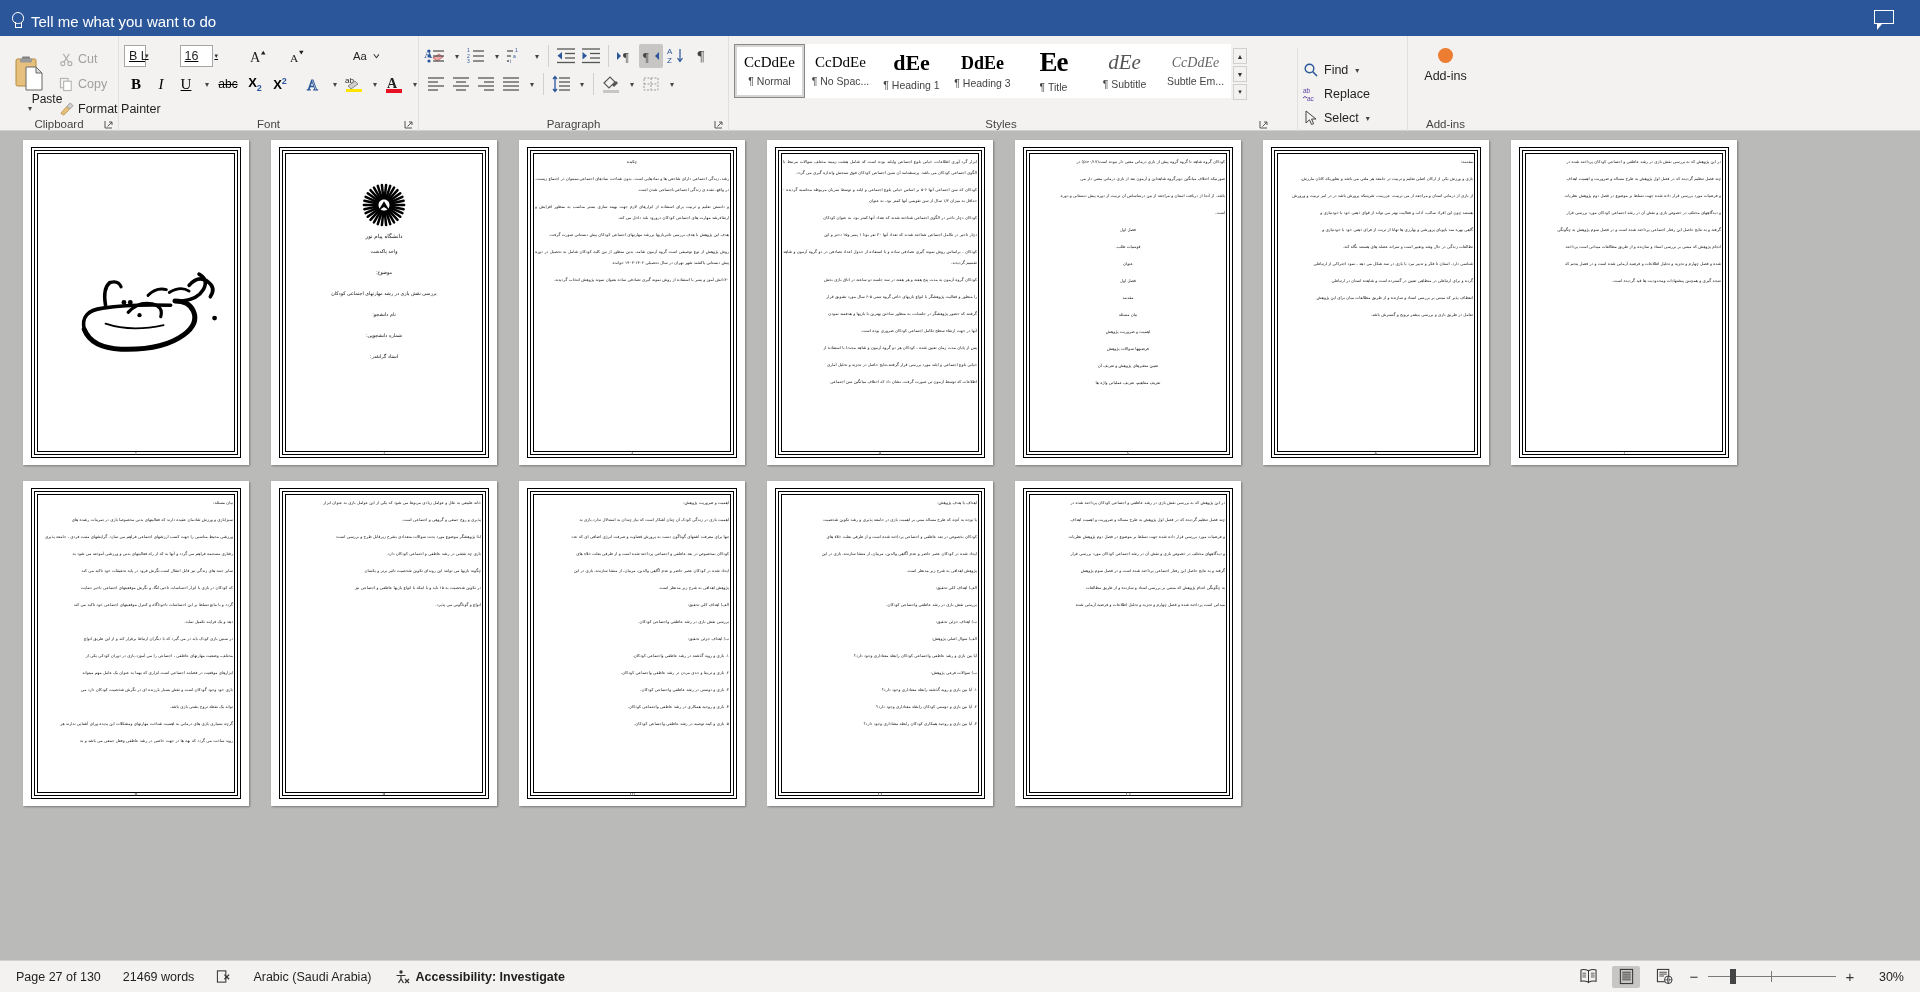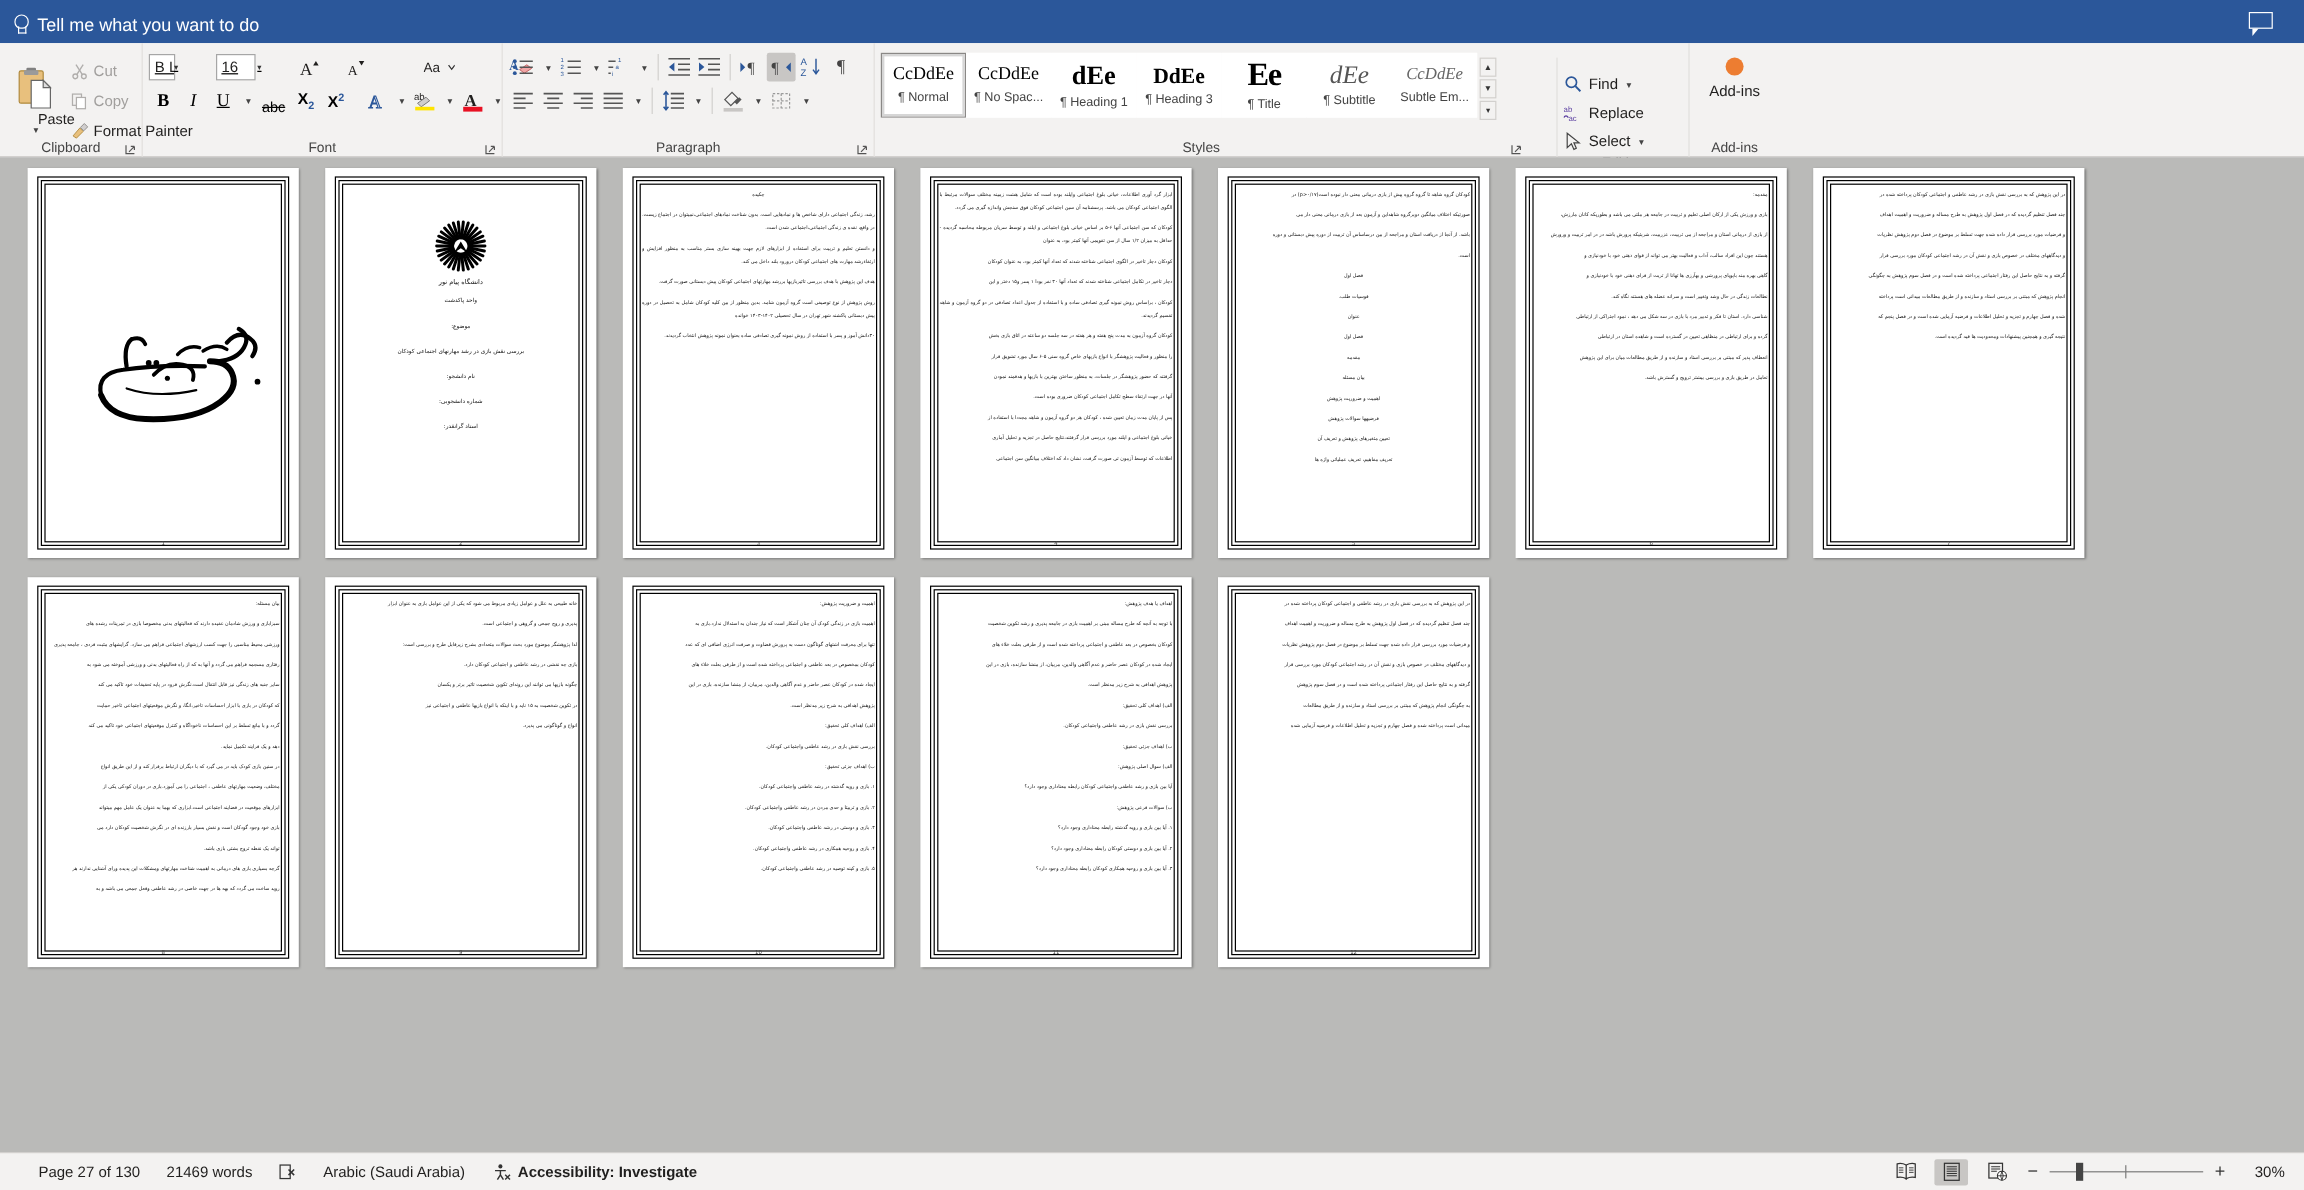--- a/index.html
+++ b/index.html
@@ -198,21 +198,21 @@
   .bism { position:absolute; left:0; right:0; top:95px; text-align:center; }
   .bism svg { width: 170px; height:110px; }
   .logo { display:flex; flex-direction:column; align-items:center; margin-top:26px; }
   .logo svg { width:52px; height:46px; }
   .logo-cap { font-size:5.5px; margin-top:1px; font-family:"DejaVu Sans",sans-serif; color:#111;}
 
   
   .statusbar {
     position:absolute; left:0; right:0; bottom:0; height:32px;
     background:#f3f2f1; border-top:1px solid #d2d0ce;
-    display:flex; align-items:center; font-size:12.5px; color:#201f1e;padding-left:16px;
+    display:flex; align-items:center; font-size:12.5px; color:#201f1e;
   }
   .sb-left { display:flex; align-items:center; gap:22px; padding-left:16px; }
   .sb-item { display:flex; align-items:center; gap:6px; cursor:pointer; white-space:nowrap;}
   .sb-right { margin-left:auto; display:flex; align-items:center; gap:10px; padding-right:16px;}
   .viewbtn { width:28px; height:22px; display:flex; align-items:center; justify-content:center; cursor:pointer; border-radius:2px;}
   .viewbtn.sel { background:#c8c6c4; }
   .zoomslider { display:flex; align-items:center; gap:8px; }
   .ztrack { width:128px; height:1px; background:#7a7a7a; position:relative; cursor:pointer;}
   .zthumb { position:absolute; left:22px; top:-7px; width:6px; height:15px; background:#444; }
   .zmid { position:absolute; left:63px; top:-5px; width:1px; height:11px; background:#7a7a7a;}
@@ -335,21 +335,21 @@
         </div>
       <div class="iconbtn">
           <i style="font-family:'Liberation Serif',serif;font-size:15px;">I</i>
         </div>
       <div class="iconbtn">
           <span style="font-family:'Liberation Serif',serif;font-size:15px;text-decoration:underline;">U</span>
         </div>
       <div class="iconbtn" style="width:14px;">
           <span class="caret">▾</span>
         </div>
-      <div class="iconbtn" style="width:28px;align-items:flex-end;">
+      <div class="iconbtn" style="width:28px;">
           <span style="font-family:'Liberation Sans',sans-serif;font-size:12px;text-decoration:line-through;">abc</span>
         </div>
       <div class="iconbtn">
           <span style="font-size:13px;font-weight:bold;">X<sub style="font-size:9px;color:#2b579a;">2</sub></span>
         </div>
       <div class="iconbtn">
           <span style="font-size:13px;font-weight:bold;">X<sup style="font-size:9px;color:#2b579a;">2</sup></span>
         </div>
       <div class="sep" style="height:22px;"></div>
       <div class="iconbtn">

